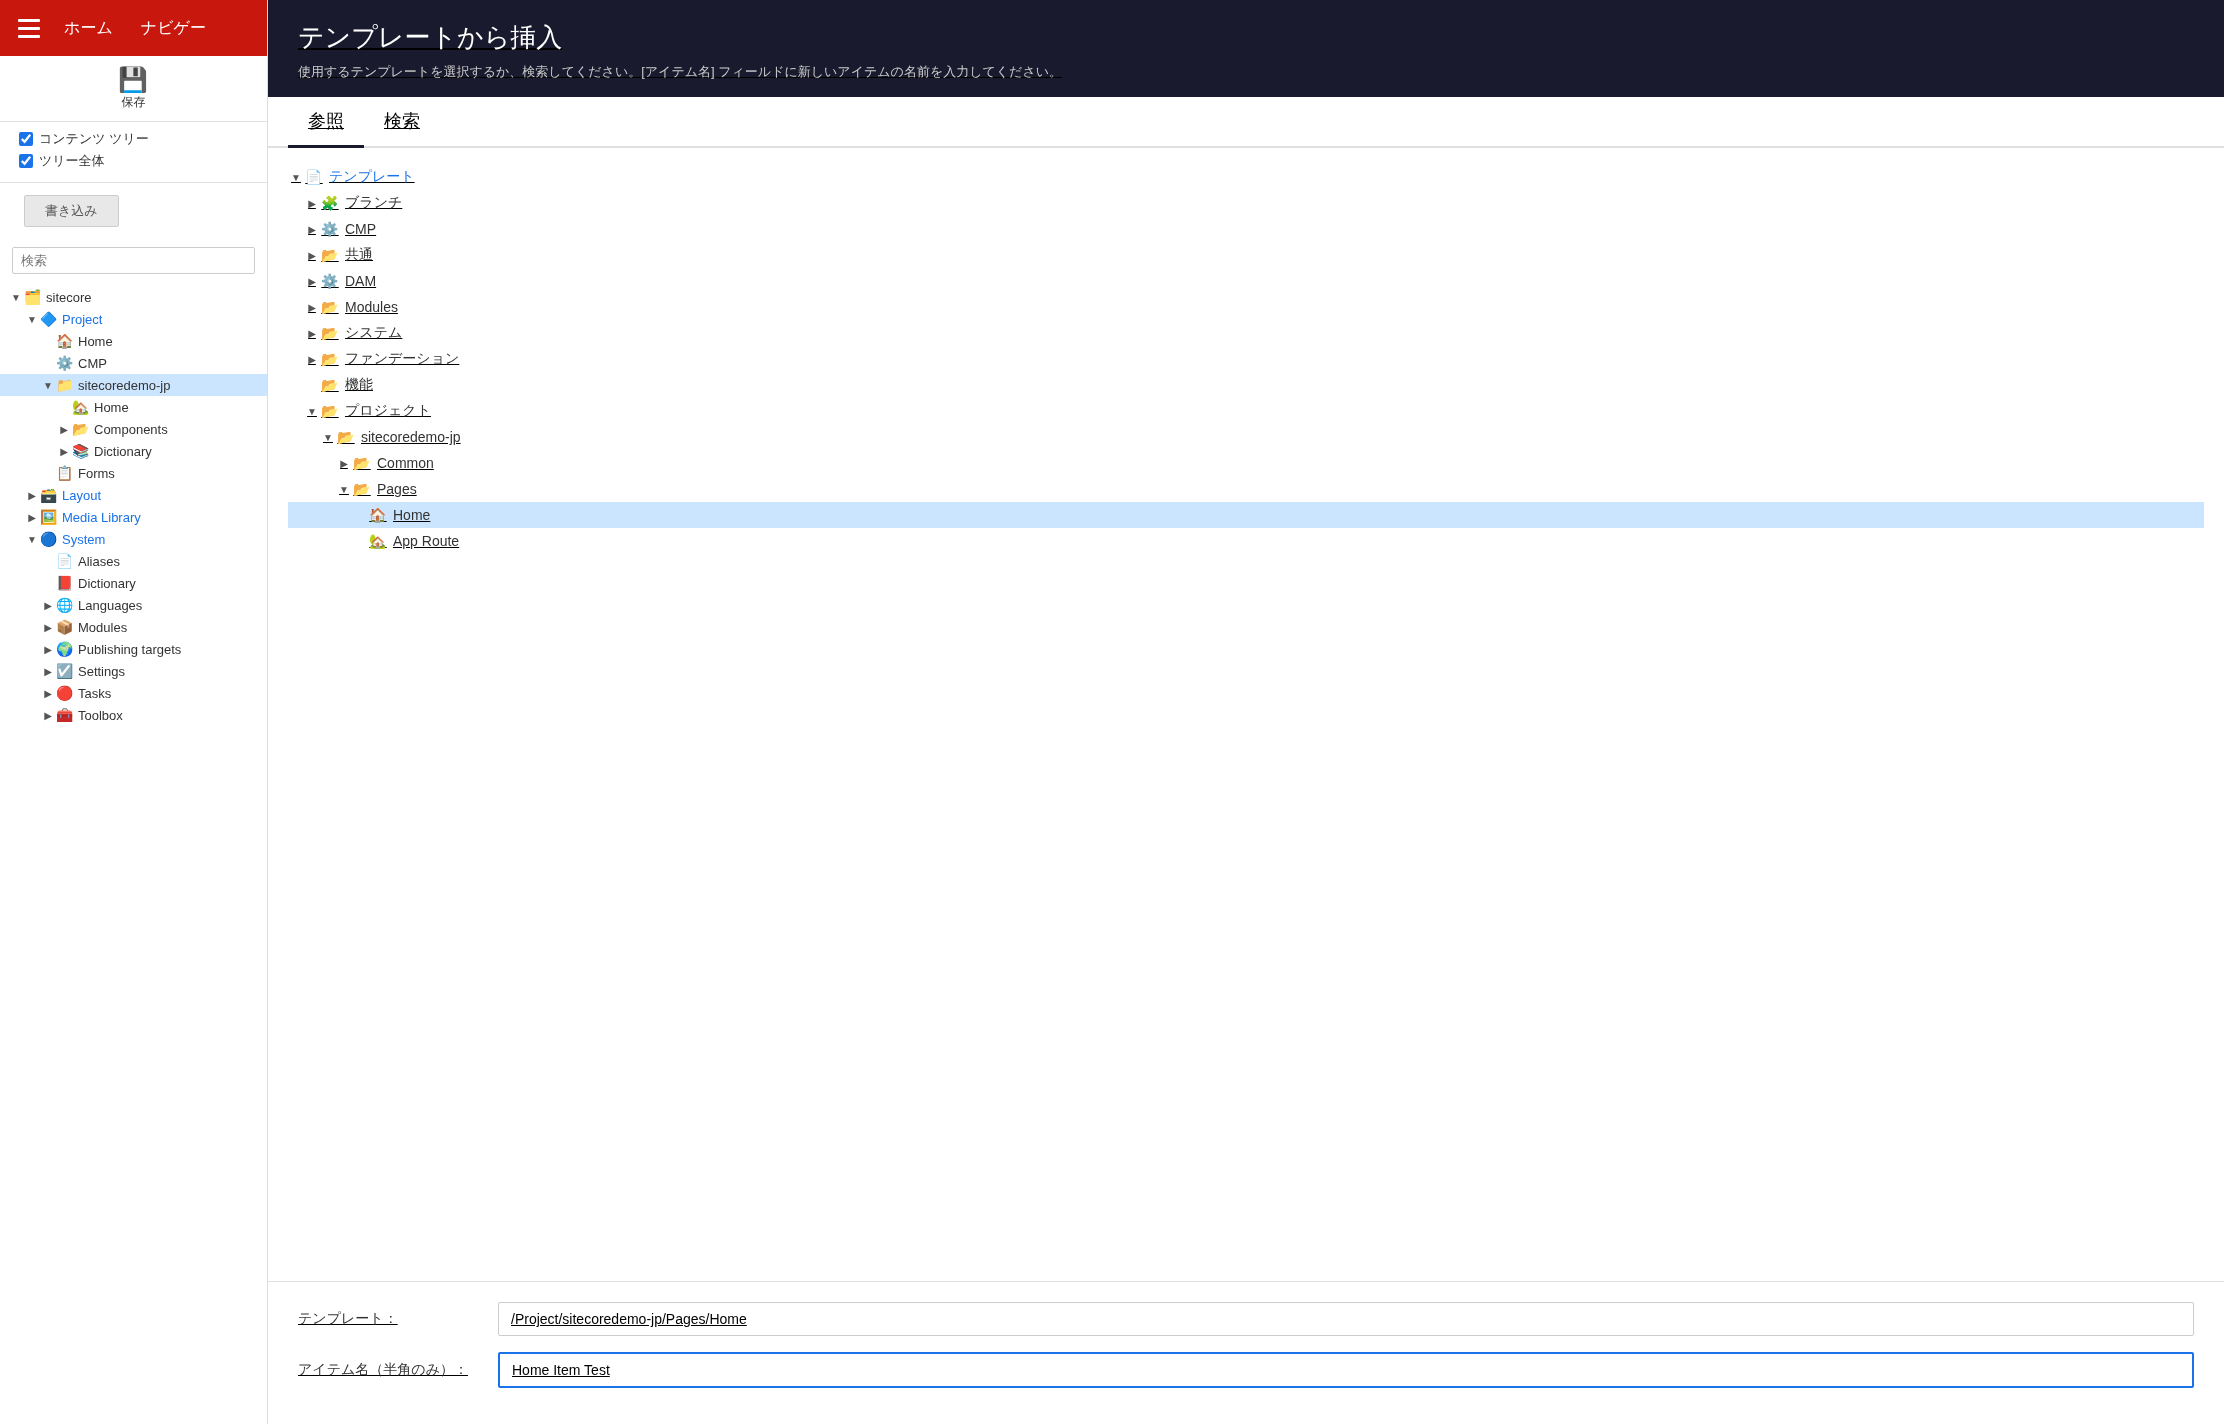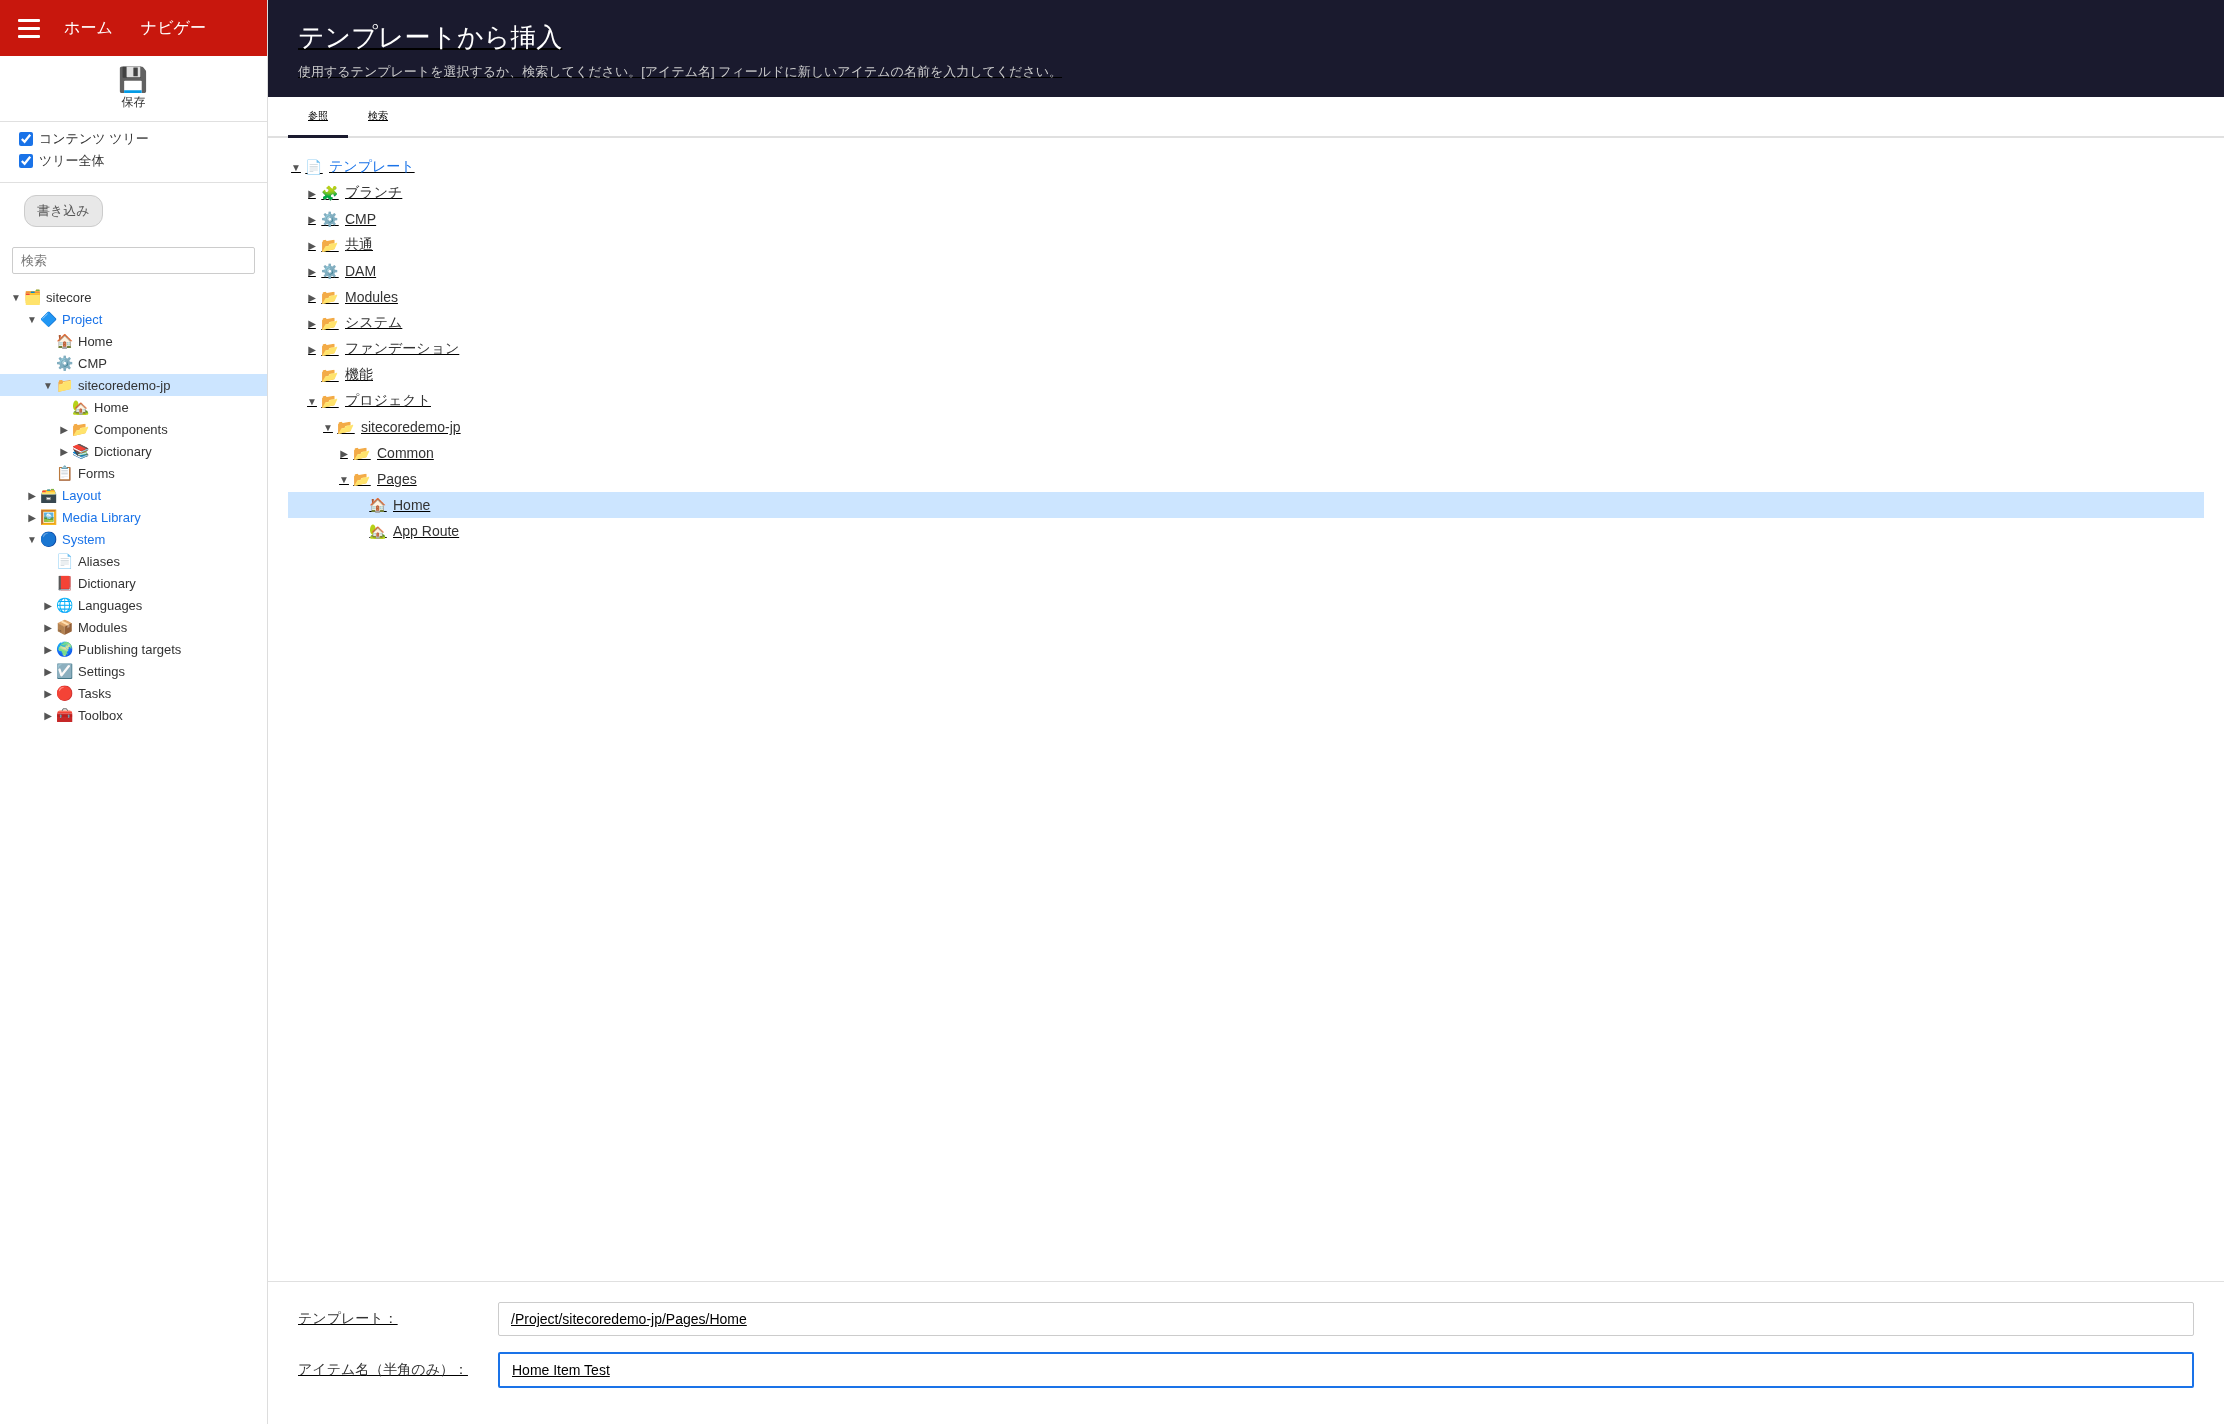--- a/index.html
+++ b/index.html
@@ -14,21 +14,21 @@
     .hamburger-icon span { display: block; width: 22px; height: 3px; background: #fff; border-radius: 1px; }
     .top-nav { display: flex; gap: 28px; }
     .top-nav-item { color: #fff; font-size: 16px; cursor: pointer; }
     .save-btn { display: flex; flex-direction: column; align-items: center; cursor: pointer; color: #333; font-size: 12px; }
     .save-btn .icon { font-size: 24px; color: #1a73e8; }
 
     .checkboxes { padding: 8px 19px; border-bottom: 1px solid #e0e0e0; }
     .checkbox-item { display: flex; align-items: center; gap: 6px; margin-bottom: 4px; font-size: 13px; color: #333; }
     .checkbox-item input[type="checkbox"] { accent-color: #1a73e8; width: 14px; height: 14px; }
 
-    .write-btn { margin: 8px 12px; padding: 6px 12px; background: #e8e8e8; border: 1px solid #ccc; border-radius: 12px; font-size: 13px; cursor: pointer; color: #555; }
+    .write-btn { margin: 8px 12px; padding: 6px 20px; background: #e8e8e8; border: 1px solid #ccc; border-radius: 2px; font-size: 13px; cursor: pointer; color: #555; }
 
     .search-box { padding: 8px 12px; }
     .search-box input { width: 100%; padding: 5px 8px; border: 1px solid #ccc; border-radius: 2px; font-size: 13px; }
 
     .tree-container { flex: 1; overflow-y: auto; padding: 4px 0; }
     .tree-item { display: flex; align-items: center; padding: 2px 0; cursor: pointer; user-select: none; white-space: nowrap; }
     .tree-item.selected { background: #cce5ff; }
     .tree-arrow { width: 16px; height: 16px; display: flex; align-items: center; justify-content: center; font-size: 10px; color: #555; flex-shrink: 0; }
     .tree-arrow.expanded::before { content: '▼'; }
     .tree-arrow.collapsed::before { content: '▶'; }
@@ -46,21 +46,21 @@
 
     
     .dialog { position: absolute; top: 0; left: 0; right: 0; bottom: 0; z-index: 20; display: flex; flex-direction: column; background: #fff; text-decoration: underline; }
     .dialog-header { background: #1a1a2e; padding: 20px 30px 16px; }
     .dialog-title { color: #fff; font-size: 26px; font-weight: 400; margin-bottom: 8px; }
     .dialog-subtitle { color: #ccc; font-size: 13px; }
 
     .dialog-body { flex: 1; overflow-y: auto; background: #fff; }
 
     .tabs { display: flex; border-bottom: 2px solid #e0e0e0; padding: 0 20px; background: #fff; }
-    .tab { padding: 12px 20px; font-size: 10px; cursor: pointer; border-bottom: 3px solid transparent; margin-bottom: -2px; }
+    .tab { padding: 12px 20px; font-size: 18px; cursor: pointer; border-bottom: 3px solid transparent; margin-bottom: -2px; }
     .tab.active { border-bottom-color: #1a1a2e; font-weight: 500; }
 
     .tree-panel { padding: 16px 20px; }
 
     
     .dtree-item { display: flex; align-items: center; padding: 3px 0; cursor: pointer; user-select: none; white-space: nowrap; }
     .dtree-arrow { width: 16px; height: 16px; display: flex; align-items: center; justify-content: center; font-size: 10px; color: #555; flex-shrink: 0; }
     .dtree-icon { width: 20px; height: 20px; margin-right: 5px; flex-shrink: 0; display: flex; align-items: center; justify-content: center; }
     .dtree-label { font-size: 14px; color: #333; }
     .dtree-label.blue { color: #1a73e8; }

